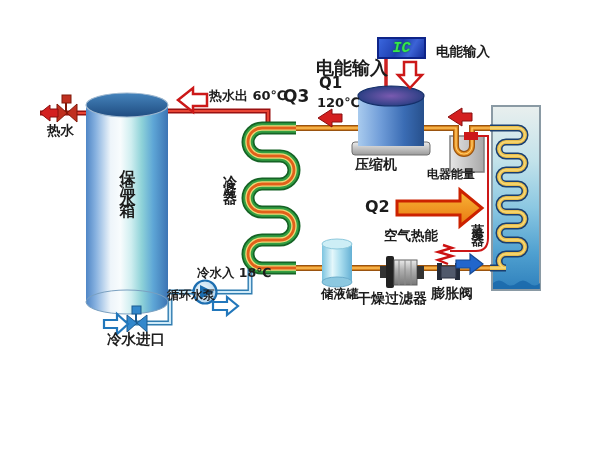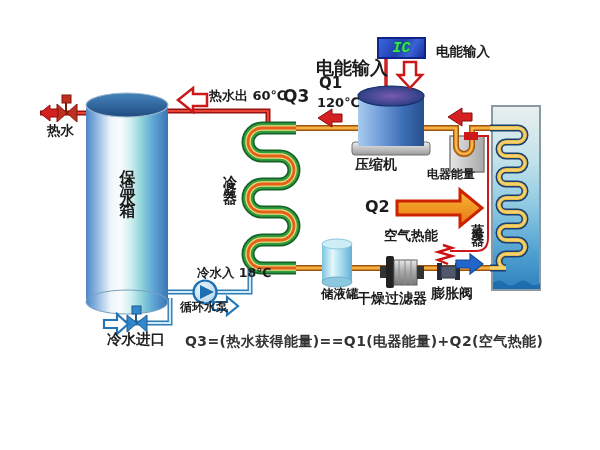--- a/index.html
+++ b/index.html
@@ -216,23 +216,22 @@
 <div class="lbl" style="left:436px;top:44px;font-size:13.5px;">电能输入</div>
 <div class="lbl" style="left:317px;top:96px;font-size:13px;">120℃</div>
 <div class="lbl" style="left:355px;top:157px;font-size:14px;text-align:center;">压缩机</div>
 <div class="lbl" style="left:427px;top:168px;font-size:12px;">电器能量</div>
 <div class="lbl" style="left:209px;top:89px;font-size:13px;">热水出 60℃</div>
 <div class="lbl" style="left:267px;top:87px;font-size:17px;padding-left:16px;">Q3</div>
 <div class="lbl" style="left:47px;top:123px;font-size:13.5px;">热水</div>
 <div class="lbl v" style="left:119px;top:156px;font-size:16px;letter-spacing:11px;">保温水箱</div>
 <div class="lbl v" style="left:222px;top:164px;font-size:14px;letter-spacing:8px;">冷凝器</div>
 <div class="lbl" style="left:172px;top:266px;font-size:12.5px;margin-left:25px;">冷水入 18℃</div>
-<div class="lbl" style="left:167px;top:301px;font-size:12px;margin-left:13px;">循环水泵</div>
+<div class="lbl" style="left:167px;top:289px;font-size:12px;">循环水泵</div>
 <div class="lbl" style="left:107px;top:332px;font-size:14.5px;">冷水进口</div>
 <div class="lbl" style="left:321px;top:287px;font-size:12.5px;">储液罐</div>
 <div class="lbl" style="left:357px;top:291px;font-size:14px;">干燥过滤器</div>
 <div class="lbl" style="left:431px;top:286px;font-size:14px;">膨胀阀</div>
 <div class="lbl" style="left:365px;top:198px;font-size:16px;">Q2</div>
 <div class="lbl" style="left:384px;top:228px;font-size:13.5px;">空气热能</div>
 <div class="lbl v" style="left:470px;top:212px;font-size:13px;letter-spacing:6px;">蒸发器</div>
-<div class="lbl" style="left:185px;top:334px;font-size:14px;color:#333;letter-spacing:0.4px;">Q3=(热水获得能量)==Q1(电器能量)+Q2(空气热能)</div>
 
 </div>
 
 </body></html>

